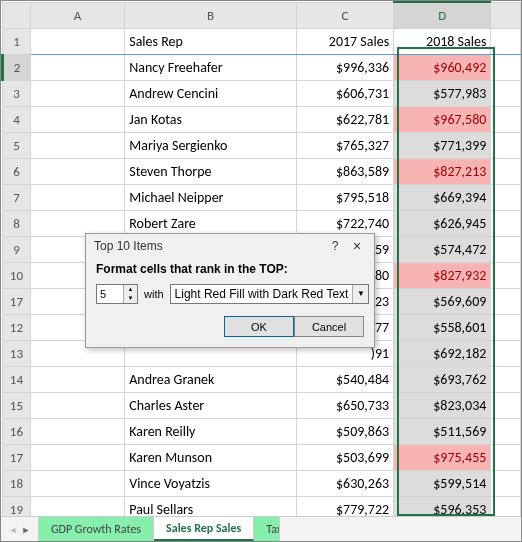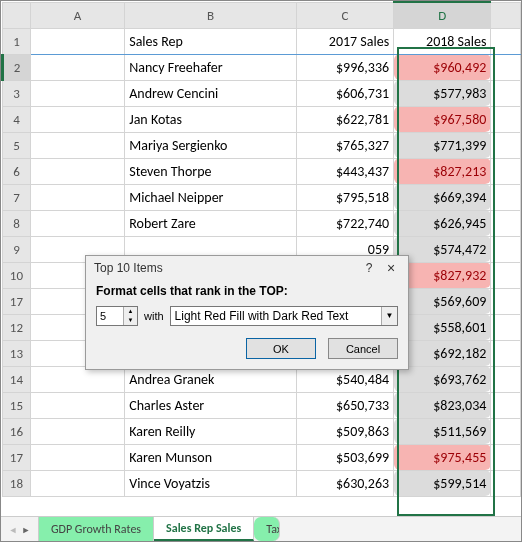--- a/index.html
+++ b/index.html
@@ -38,34 +38,34 @@
   .grid td { text-align: right; }
   .grid td.left { text-align: left; }
   .hdrcell { font-weight: bold; text-align: left; padding-left: 4px; }
   .hdrcell.right { text-align: right; }
   .col-a { width: 96px; }
   .col-b { width: 174px; }
   .col-c { width: 98px; }
   .col-d { width: 98px; }
   .grid th.rowhdr.sel-row { background: #d5d5d5; border-left: 3px solid #217346; }
   .grid th.colhdr.sel-col { background: #d5d5d5; border-top: 2px solid #217346; color:#217346; }
-  .d-cell { background: #dcdcdc !important; border-radius: 6px; }
+  .d-cell { background: #dcdcdc !important; }
   .d-hl { background: #f7b4b2 !important; color: #9c0006; }
   .d-wrap {
     position: absolute;
     border: 2px solid #217346;
     pointer-events: none;
   }
   
   .hdr-underline td { border-bottom: 1.5px solid #5b9bd5; }
   
   .dialog {
     position: absolute;
-    left: 84px; top: 254px;
-    width: 324px;
+    left: 84px; top: 232px;
+    width: 290px;
     background: #f0f0f0;
     border: 1px solid #9a9a9a;
     box-shadow: 2px 2px 6px rgba(0,0,0,0.25);
     font-family: "Segoe UI", Tahoma, sans-serif;
     font-size: 11px;
   }
   .dlg-title {
     display: flex;
     align-items: center;
     padding: 4px 6px 2px 8px;
@@ -104,21 +104,21 @@
   .combo {
     display:flex; align-items:center;
     border:1px solid #777; background:#fff; height:20px;
     flex:1;
   }
   .combo span { flex:1; padding: 0 4px; font-size:12px; white-space:nowrap; overflow:hidden; }
   .combo .dd {
     width:16px; text-align:center; background:#eee;
     border-left:1px solid #aaa; font-size:8px; line-height:18px;
   }
-  .dlg-buttons { display:flex; justify-content:flex-end; gap:12px; }
+  .dlg-buttons { display:flex; justify-content:flex-end; gap:0; }
   .dlg-buttons button {
     width:70px; height:21px;
     background:#e1e1e1; border:1px solid #888;
     font-size:11px; font-family:inherit;
   }
   .dlg-buttons button.primary { border:1.5px solid #0a64a4; }
   
   .tabstrip {
     position:absolute; bottom:0; left:0; right:0;
     height:25px; background:#f3f3f3;
@@ -126,21 +126,21 @@
     display:flex; align-items:stretch;
     font-size:12px;
   }
   .tabnav { width:38px; display:flex; align-items:center; justify-content:center; gap:4px; color:#888; border-right:1px solid #ccc;}
   .tab {
     padding: 0 12px; display:flex; align-items:center;
     border-right:1px solid #ccc; color:#444; background:#86efac;
     white-space:nowrap;
   }
   .tab.active { background:#fff; color:#217346; font-weight:bold; border-bottom:2px solid #217346;}
-  .tab.cut { overflow:hidden;border-radius:7px; }
+  .tab.cut { overflow:hidden; }
 </style>
 </head>
 <body>
 
 <table class="grid">
   <colgroup>
     <col style="width:28px">
       <col class="col-a">
       <col class="col-b">
       <col class="col-c">
@@ -195,21 +195,21 @@
         <td class="left"></td>
         <td class="left">Mariya Sergienko</td>
         <td>$765,327</td>
         <td class="d-cell">$771,399</td>
         <td></td>
       </tr>
       <tr>
         <th class="rowhdr">6</th>
         <td class="left"></td>
         <td class="left">Steven Thorpe</td>
-        <td>$443,437</td>
+        <td>$863,589</td>
         <td class="d-cell d-hl">$827,213</td>
         <td></td>
       </tr>
       <tr>
         <th class="rowhdr">7</th>
         <td class="left"></td>
         <td class="left">Michael Neipper</td>
         <td>$795,518</td>
         <td class="d-cell">$669,394</td>
         <td></td>
@@ -293,20 +293,28 @@
         <td>$503,699</td>
         <td class="d-cell d-hl">$975,455</td>
         <td></td>
       </tr>
       <tr>
         <th class="rowhdr">18</th>
         <td class="left"></td>
         <td class="left">Vince Voyatzis</td>
         <td>$630,263</td>
         <td class="d-cell">$599,514</td>
+        <td></td>
+      </tr>
+      <tr>
+        <th class="rowhdr">19</th>
+        <td class="left"></td>
+        <td class="left">Paul Sellars</td>
+        <td>$779,722</td>
+        <td class="d-cell">$596,353</td>
         <td></td>
       </tr>
     </tbody>
 </table>
 
 <div class="d-wrap" style="left:396px; top:46px; width:98px; height:469px;"></div>
 
 <div class="dialog">
   <div class="dlg-title">
     <span class="t">Top 10 Items</span>

